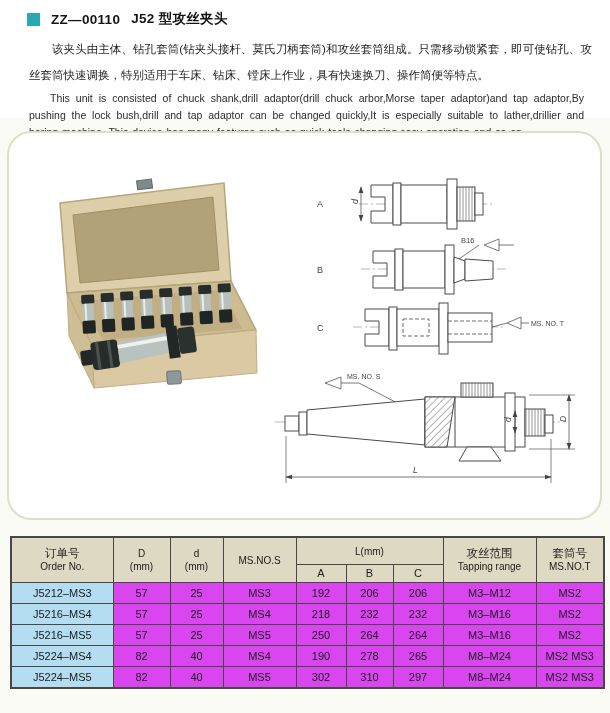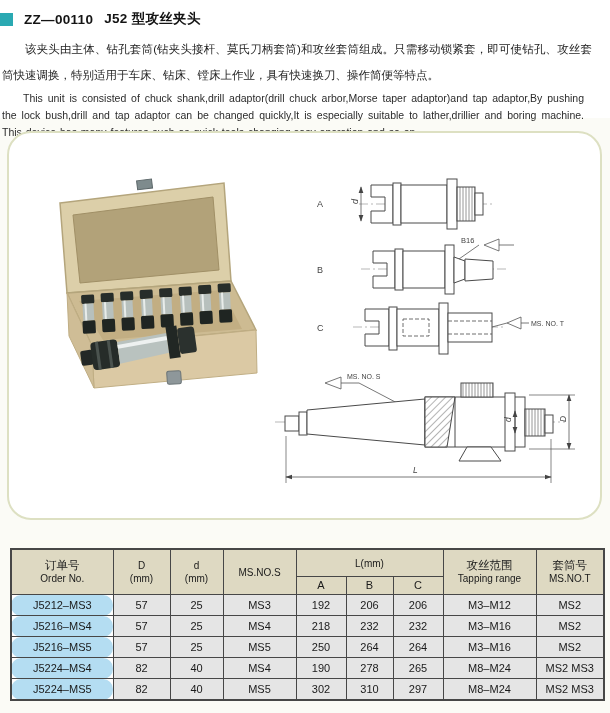--- a/index.html
+++ b/index.html
@@ -5,21 +5,21 @@
   html,body { margin:0; padding:0; }
   body {
     width:610px; height:713px;
     background:#fbfbf6;
     font-family:"Liberation Sans", sans-serif;
     position:relative;
     overflow:hidden;
   }
   .top {
     background:#ffffff;
-    padding:10px 16px 4px 0;
+    padding:10px 16px 4px 27px;
     height:118px;
     box-sizing:border-box;
   }
   .title-row {
     display:flex; align-items:center; gap:11px;
     font-weight:bold; font-size:13.5px; color:#141414;
     letter-spacing:0.3px;
   }
   .bullet { width:13px; height:13px; background:#2aa9b2; flex:0 0 auto; }
   .title-row .part { white-space:nowrap; }
@@ -41,36 +41,35 @@
     border:2px solid #dde0c2;
     border-radius:24px;
   }
   .panel svg { display:block; }
 
   table.spec {
     position:absolute; left:10px; top:536px;
     border-collapse:collapse; table-layout:fixed;
     background:#ffffff;
     border:2px solid #474747;
-    margin-top:12px;
   }
   table.spec th, table.spec td {
     border:1px solid #474747;
     text-align:center; vertical-align:middle;
     padding:0; margin:0;
     font-weight:normal;
     color:#1a1a1a;
     font-size:11px;
     line-height:13px;
   }
   table.spec thead th { background:#ded9c2; }
   table.spec .hrow1 th { height:26px; }
   table.spec .hrow2 th { height:17px; }
-  table.spec tbody td { height:20px; background:#e5e5e5; }
-  table.spec tbody td.ordercell { background:#b4ddf2;border-radius:10px; }
+  table.spec tbody td { height:20px; background:#d946ef; }
+  table.spec tbody td.ordercell { background:#b4ddf2; }
   .hcn { font-size:11.5px; display:block; }
   .hen { font-size:10px; display:block; }
 </style>
 </head>
 <body>
 
 <div class="top">
   <div class="title-row">
     <span class="bullet"></span>
     <span class="part">ZZ—00110</span>

